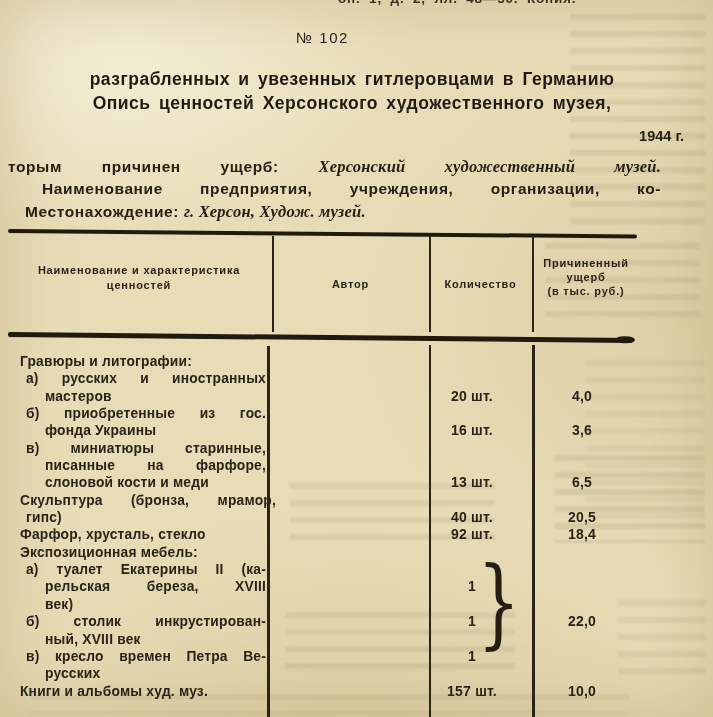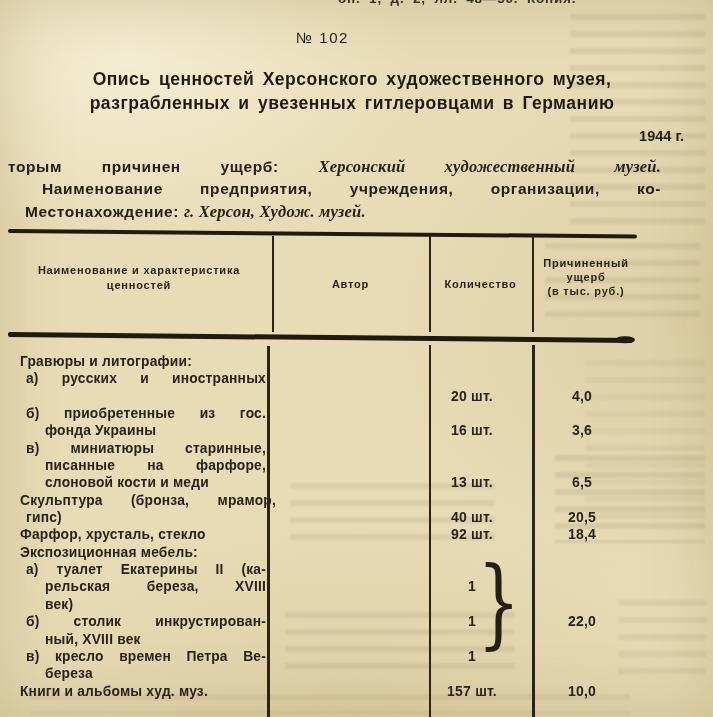--- a/index.html
+++ b/index.html
@@ -86,22 +86,22 @@
   <div class="smudge s5"></div>
   <div class="smudge s6"></div>
   <div class="smudge s7"></div>
   <div class="smudge s8"></div>
 
   <div class="archive-ref">оп. 1, д. 2, лл. 48—50. Копия.</div>
 
   <div class="doc-number">№ 102</div>
 
   <div class="title">
+    <div>разграбленных и увезенных гитлеровцами в Германию</div>
     <div>Опись ценностей Херсонского художественного музея,</div>
-    <div>разграбленных и увезенных гитлеровцами в Германию</div>
   </div>
 
   <div class="date">1944 г.</div>
 
   <div class="para">
     <span class="p-line p-just"><span>торым причинен ущерб: </span><span class="it">Херсонский художественный музей.</span></span>
     <span class="p-line p-l1 p-just">Наименование предприятия, учреждения, организации, ко-</span>
     <span class="p-line p-l3"><span>Местонахождение: </span><span class="it">г. Херсон, Худож. музей.</span></span>
   </div>
 
@@ -126,21 +126,21 @@
     <div>ущерб</div>
     <div>(в тыс. руб.)</div>
   </div>
 
   <div class="tbody">
       <div>
         <div class="bline"><span class="nm ind0">Гравюры и литографии:</span></div>
       </div>
       <div>
         <div class="bline"><span class="nm ind1 just">а) русских и иностранных</span></div>
-        <div class="bline"><span class="qty">20 шт.</span><span class="dmg">4,0</span></div>
+        <div class="bline"><span class="nm ind2">мастеров</span><span class="qty">20 шт.</span><span class="dmg">4,0</span></div>
       </div>
       <div>
         <div class="bline"><span class="nm ind1 just">б) приобретенные из гос.</span></div>
         <div class="bline"><span class="nm ind2">фонда Украины</span><span class="qty">16 шт.</span><span class="dmg">3,6</span></div>
       </div>
       <div>
         <div class="bline"><span class="nm ind1 just">в) миниатюры старинные,</span></div>
         <div class="bline"><span class="nm ind2 just">писанные на фарфоре,</span></div>
         <div class="bline"><span class="nm ind2">слоновой кости и меди</span><span class="qty">13 шт.</span><span class="dmg">6,5</span></div>
       </div>
@@ -158,21 +158,21 @@
         <div class="bline"><span class="nm ind1 just">а) туалет Екатерины II (ка-</span></div>
         <div class="bline"><span class="nm ind2 just">рельская береза, XVIII</span><span class="qty">1</span></div>
         <div class="bline"><span class="nm ind2">век)</span></div>
       </div>
       <div>
         <div class="bline"><span class="nm ind1 just">б) столик инкрустирован-</span><span class="qty">1</span><span class="dmg">22,0</span></div>
         <div class="bline"><span class="nm ind2">ный, XVIII век</span></div>
       </div>
       <div>
         <div class="bline"><span class="nm ind1 just">в) кресло времен Петра Ве-</span><span class="qty">1</span></div>
-        <div class="bline"><span class="nm ind2">береза</span></div>
+        <div class="bline"><span class="nm ind2">русских</span></div>
       </div>
       <div>
         <div class="bline"><span class="nm ind0">Книги и альбомы худ. муз.</span><span class="qty">157 шт.</span><span class="dmg">10,0</span></div>
       </div>
     </div>
 
   <div class="brace">}</div>
 
 </div>
 

